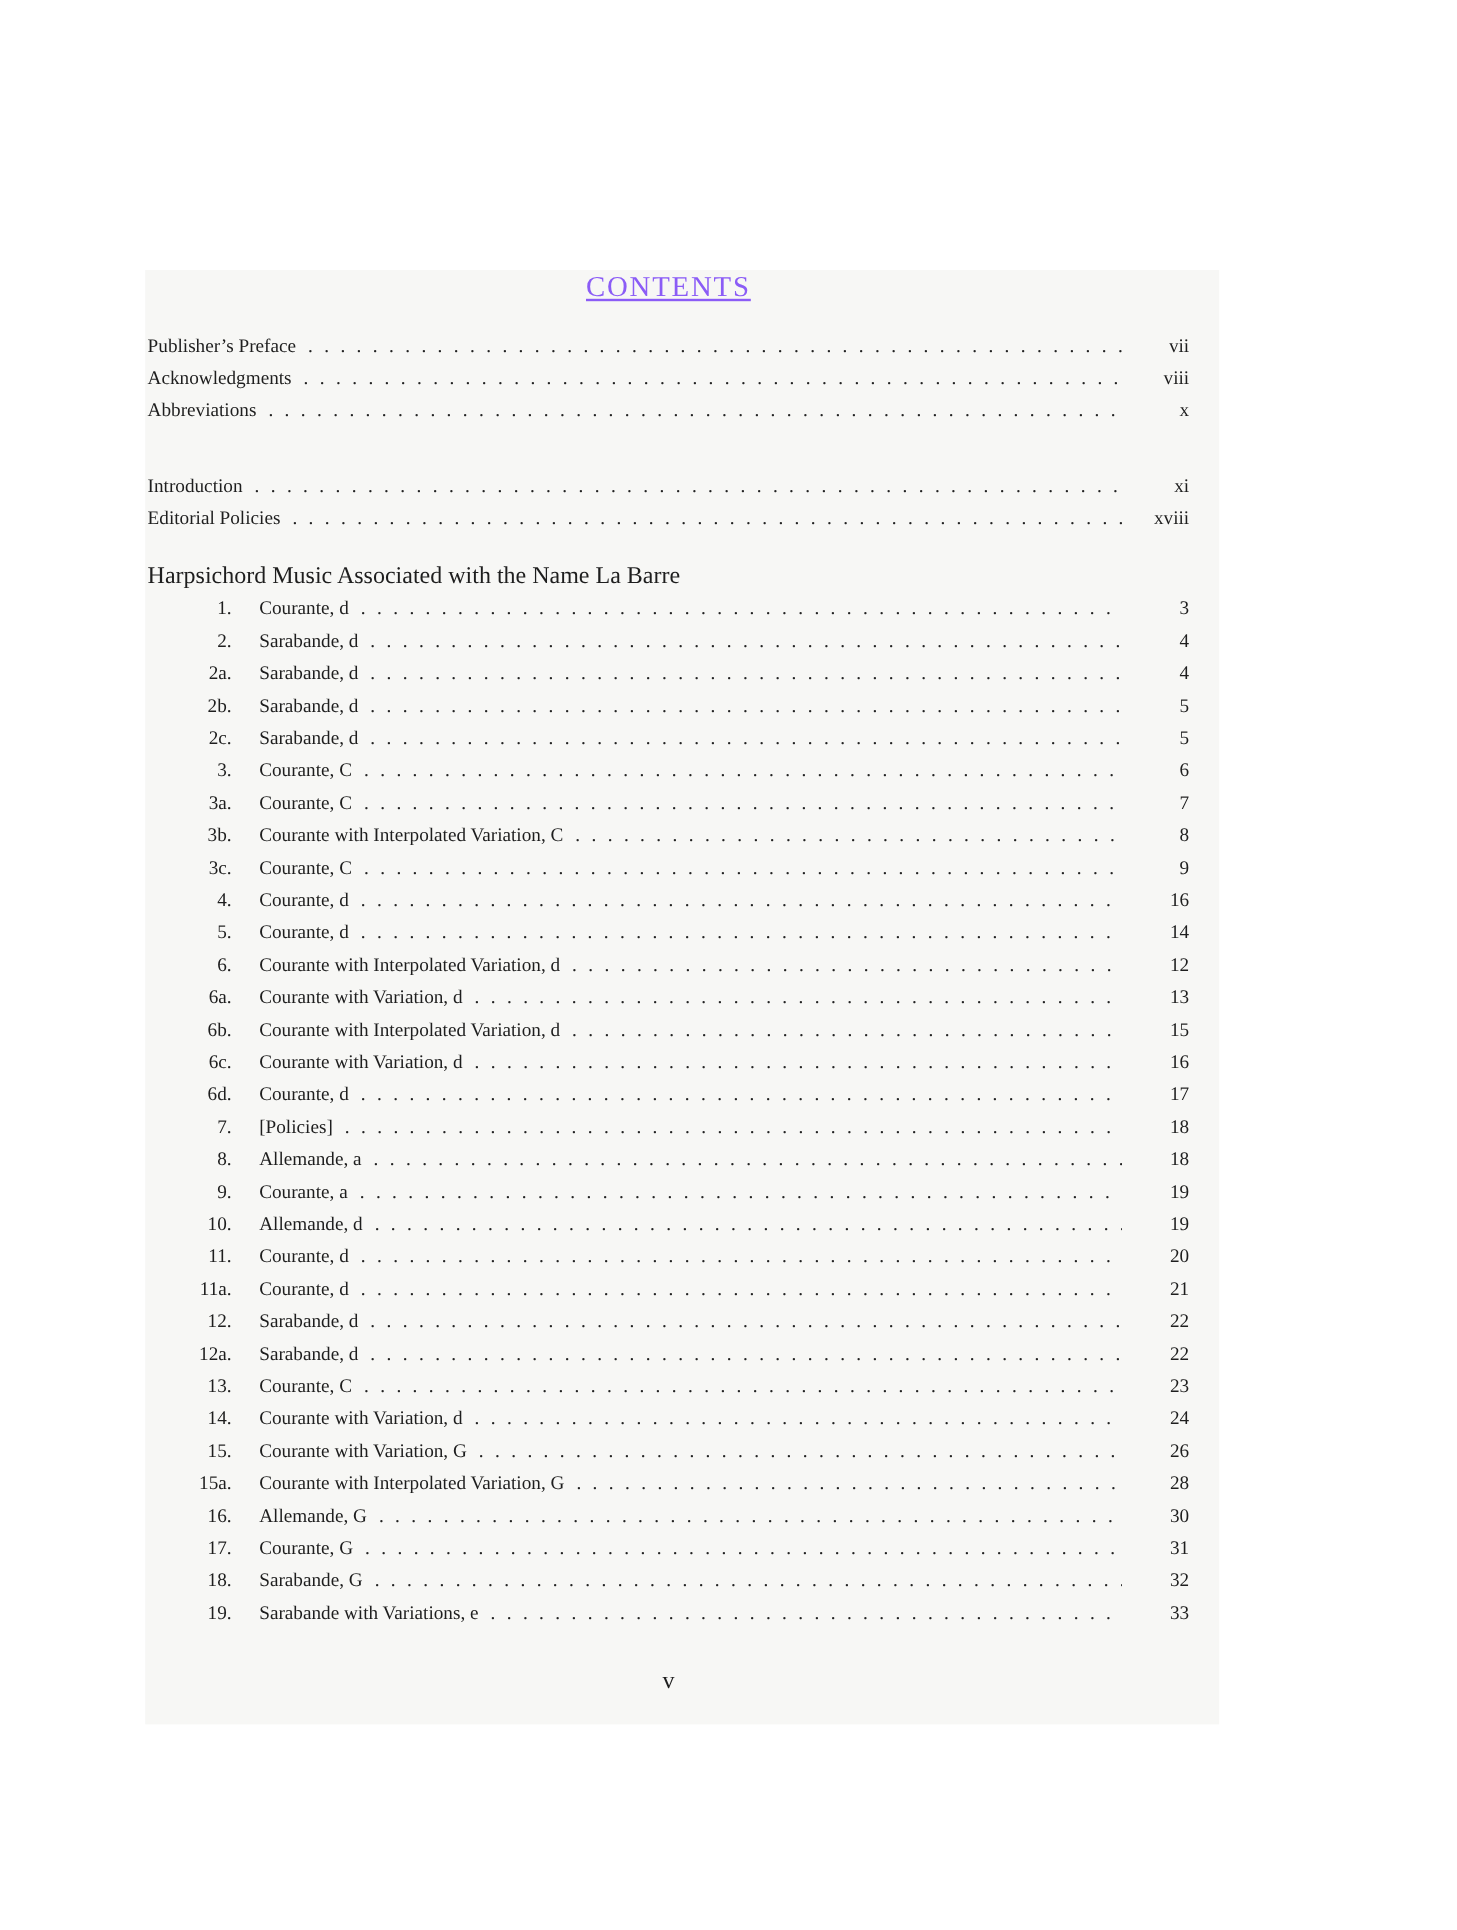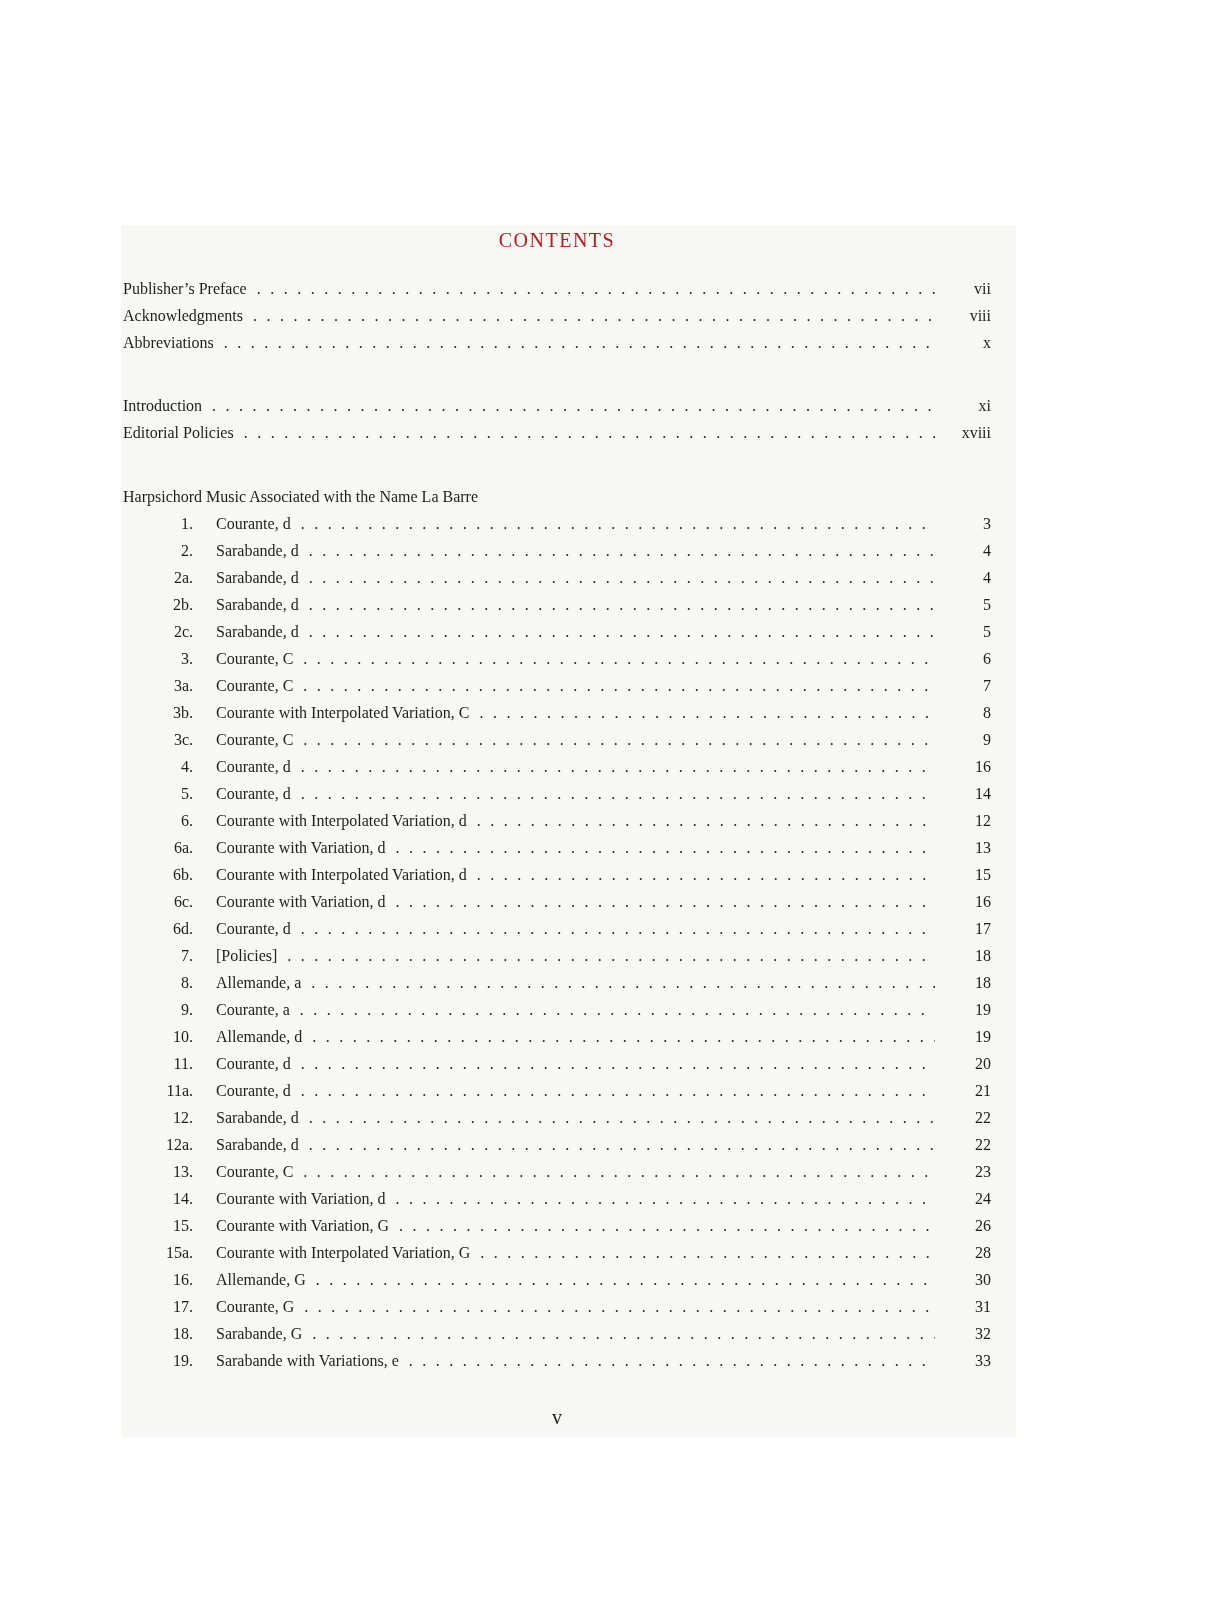--- a/index.html
+++ b/index.html
@@ -22,31 +22,32 @@
     width: 895px; height: 1212px;
     background: #f7f7f5;
   }
   .content {
     position: relative;
     margin-left: 2px;
     width: 868px;
   }
   .doc-title {
     text-align: center;
-    font-size: 20px;
+    font-size: 24px;
     line-height: 30px;
     font-weight: normal;
     letter-spacing: 1.5px;
-    color: #b91c1c;
+    color: #8b5cf6;
+    text-decoration: underline;
   }
   .fm-group-1 { margin-top: 20px; }
   .fm-group-2 { margin-top: 36px; }
   .section-heading {
-    margin-top: 37px;
-    font-size: 16px;
+    margin-top: 21px;
+    font-size: 20px;
     line-height: 27px;
     white-space: nowrap;
   }
   .toc-row {
     display: flex;
     align-items: baseline;
     font-size: 16px;
     line-height: 27px;
     white-space: nowrap;
   }

